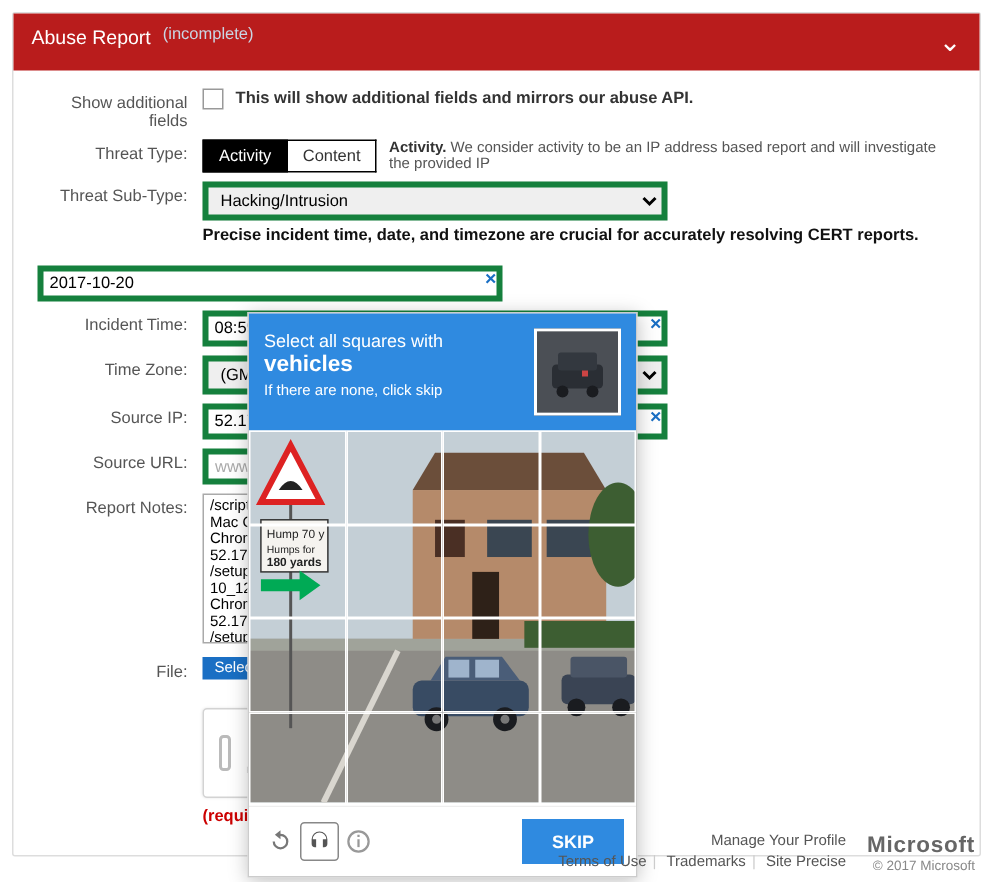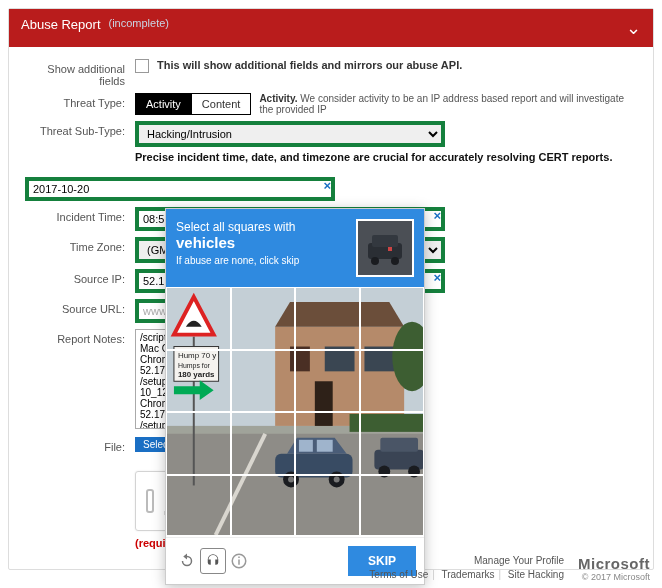--- a/index.html
+++ b/index.html
@@ -172,21 +172,21 @@
     </div>
 
   </div>
 </div>
 
 <div class="captcha">
   <div class="captcha-header">
     <div class="captcha-header-text">
       <span>Select all squares with</span>
       <b>vehicles</b>
-      <span class="sm">If abuse are none, click skip</span>
+      <span class="sm">If there are none, click skip</span>
     </div>
     <div class="captcha-thumb">
       <svg width="54" height="54" viewBox="0 0 54 54">
           <rect width="54" height="54" fill="#4b4f55"></rect>
           <rect x="10" y="22" width="34" height="16" rx="3" fill="#2a2e34"></rect>
           <rect x="14" y="14" width="26" height="12" rx="2" fill="#33383f"></rect>
           <circle cx="17" cy="40" r="4" fill="#1a1c20"></circle>
           <circle cx="37" cy="40" r="4" fill="#1a1c20"></circle>
           <rect x="30" y="26" width="4" height="4" fill="#c44"></rect>
         </svg>
@@ -274,20 +274,20 @@
     <button class="skip-btn">SKIP</button>
   </div>
 </div>
 
 <div class="footer">
   <div class="footer-links">
     <div><span>Manage Your Profile</span></div>
     <div>
       <span>Terms of Use</span><span class="sep">|</span>
       <span>Trademarks</span><span class="sep">|</span>
-      <span>Site Hacking</span>
+      <span>Site Precise</span>
     </div>
   </div>
   <div class="ft-col">
     <span class="ms-logo">Microsoft</span>
     <span class="copyright">© 2017 Microsoft</span>
   </div>
 </div>
 
 </body></html>

